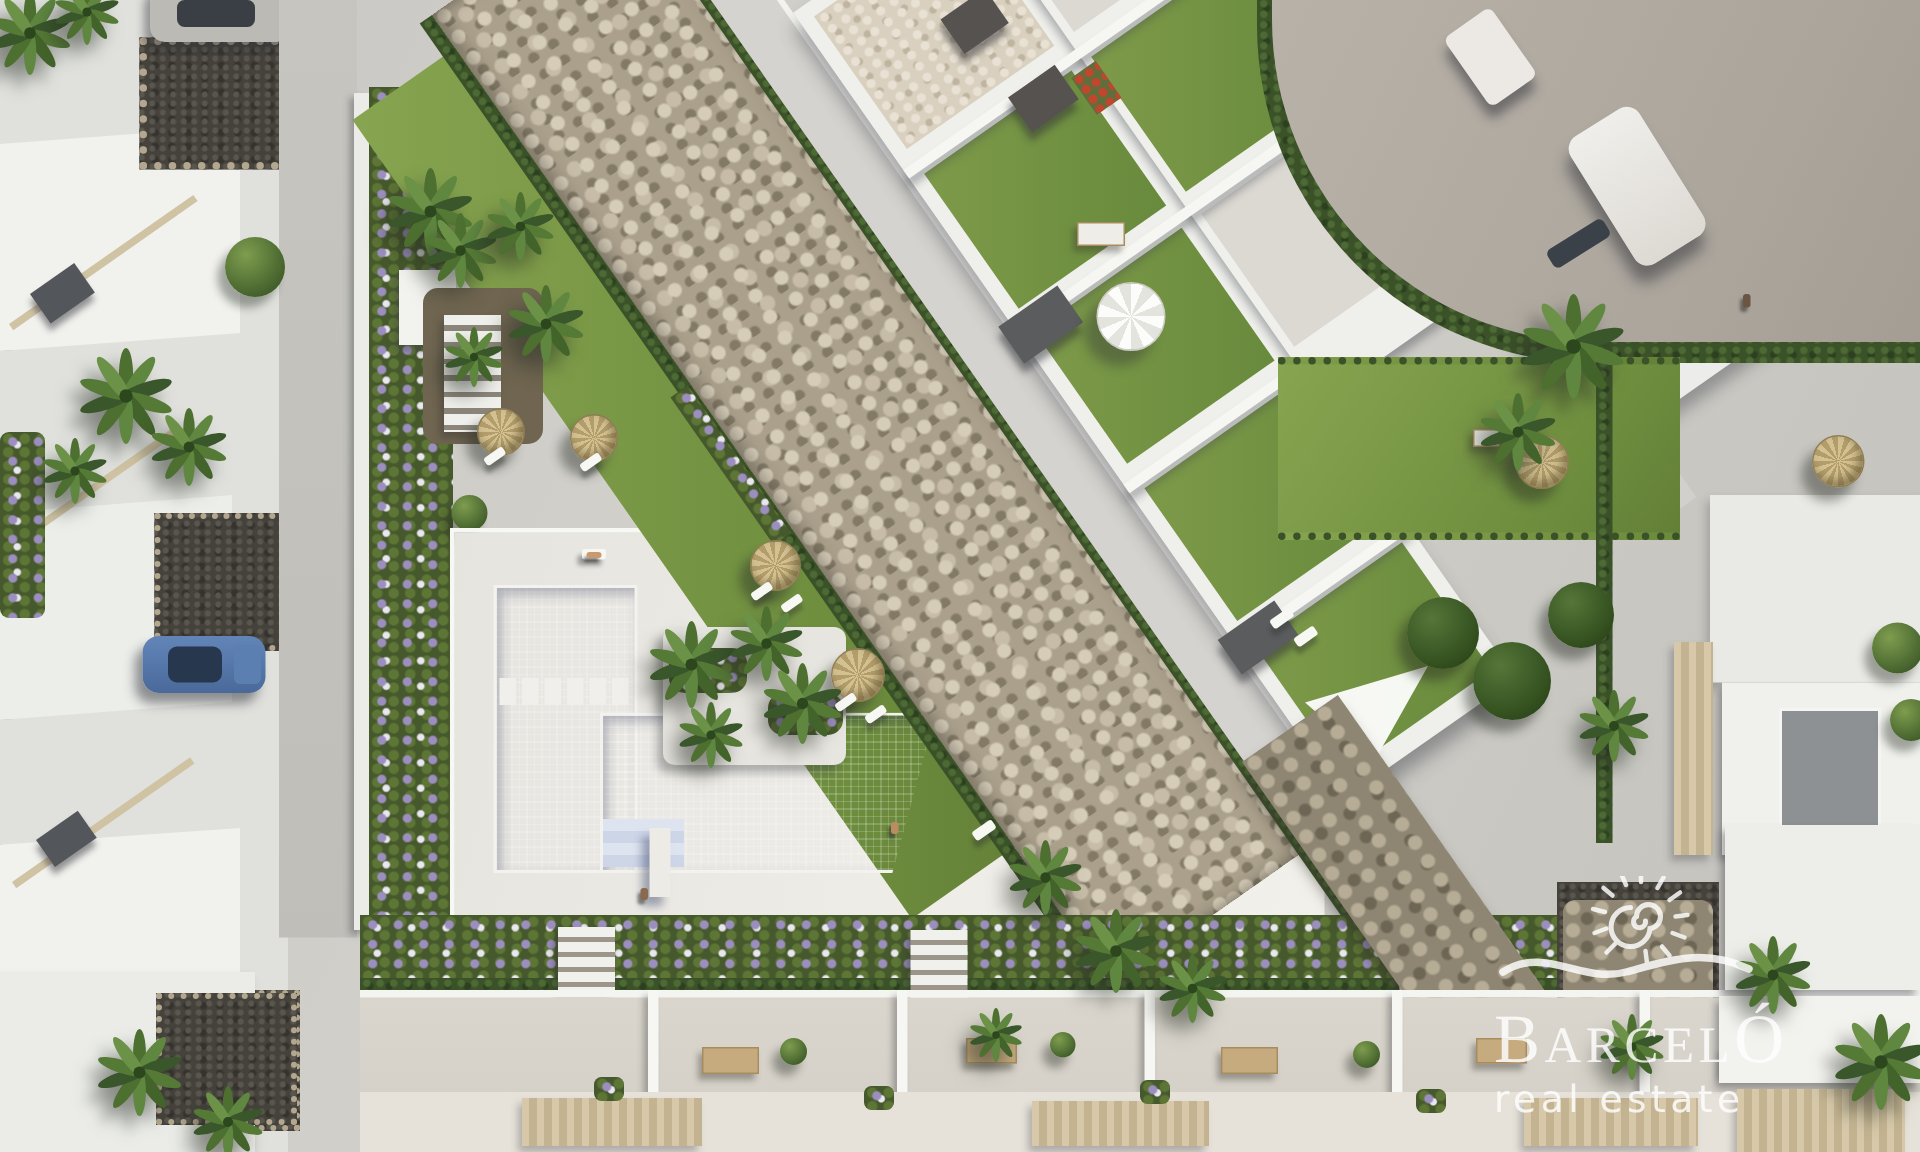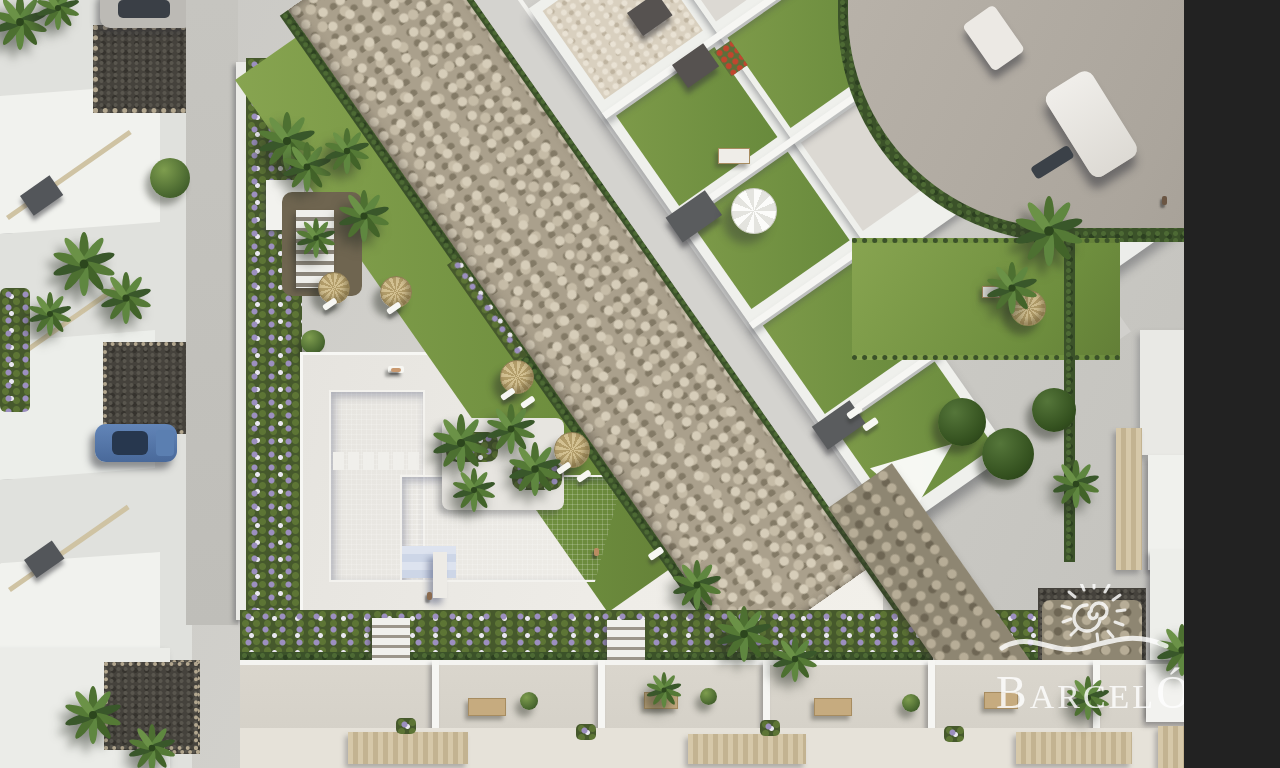--- a/index.html
+++ b/index.html
@@ -1,16 +1,16 @@
 <!DOCTYPE html>
 <html><head>
 <meta charset="utf-8">
 <style>
   html,body{margin:0;padding:0;background:#222;}
-  #canvas{position:relative;width:1184px;height:768px;overflow:hidden;
+  #canvas{position:relative;width:1280px;height:768px;overflow:hidden;
     background:linear-gradient(115deg,#c7c6c2 0%,#d3d2cd 45%,#c9c8c3 75%,#c2c1bc 100%);
     font-family:"Liberation Sans",sans-serif;text-decoration:underline;}
   .a{position:absolute;}
   .rot{transform-origin:0 0;}
   .dck{background:linear-gradient(105deg,#e6e4df,#efede8 60%,#f2f0ea);}
   .lwn{background:linear-gradient(125deg,#87a450,#6e8e3e 70%,#637f37);}
   .lwn2{background:linear-gradient(125deg,#7d9a49,#688a3c);}
   .hdg{background:#3b5229;background-image:radial-gradient(circle,#4d6a34 0 2px,transparent 3px),radial-gradient(circle,#2c4020 0 2px,transparent 3px);background-size:9px 7px,13px 11px;}
   .flw{background:#46592c;background-image:radial-gradient(circle,#9c8fc0 0 2.5px,transparent 3.5px),radial-gradient(circle,#e9e7f0 0 2px,transparent 3px),radial-gradient(circle,#5d7535 0 3px,transparent 4px);background-size:17px 13px,23px 17px,11px 9px;}
   .stn{background:#aaa08c;background-image:radial-gradient(circle at 30% 30%,#d6cdb9 0 4px,transparent 5.5px),radial-gradient(circle at 70% 60%,#c6bca7 0 4.5px,transparent 6px),radial-gradient(circle at 45% 80%,#837a66 0 3px,transparent 4.5px);background-size:21px 17px,27px 21px,16px 13px;}
@@ -347,15 +347,16 @@
             <path d="M74 24 l-8 -2"></path>
           <path d="M75 35 l-8 3"></path>
             <path d="M81 45 l-6 6"></path>
             <path d="M101 50 l1 8"></path>
         </g>
 
         <path d="M6 64 C 34 46, 58 72, 88 64 S 140 48, 170 62" stroke-width="5"></path>
       </g>
     </svg>
     <div class="brand"><span class="b-big">B</span><span class="b-mid">ARCEL</span><span class="b-big">Ó</span></div>
+    <div class="tag">real estate</div>
   </div>
 
 </div>
 
 </body></html>

